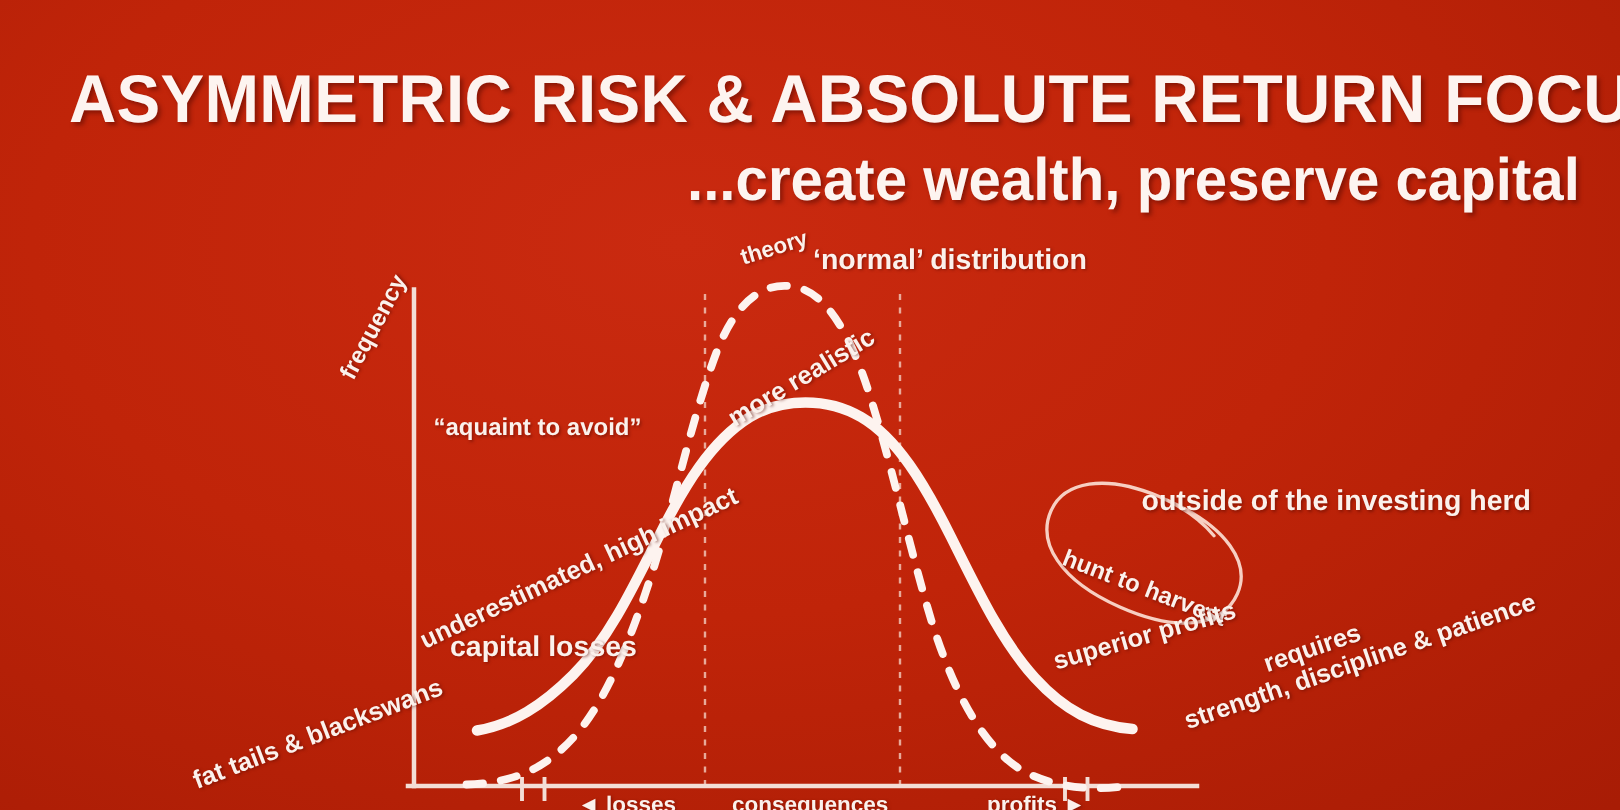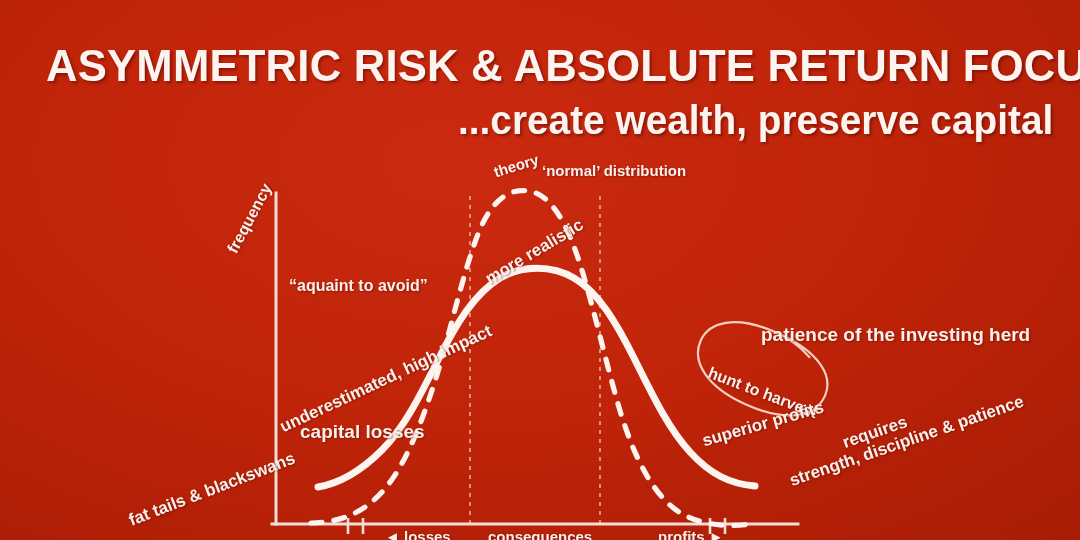--- a/index.html
+++ b/index.html
@@ -51,21 +51,21 @@
   .lbl {
     position: absolute;
     color: #fbf1ec;
     font-weight: bold;
     white-space: nowrap;
     text-shadow: 1px 1px 2px rgba(90,10,0,0.5);
     line-height: 1.12;
   }
   .lbl-frequency   { left: 224px; top: 248px; font-size: 16px; transform: rotate(-62deg); transform-origin: left top; }
   .lbl-theory      { left: 492px; top: 165px; font-size: 15px; transform: rotate(-17deg); transform-origin: left top; }
-  .lbl-normal      { left: 542px; top: 163px; font-size: 15px; }
+  .lbl-normal      { left: 542px; top: 163px; font-size: 19px; }
   .lbl-aquaint     { left: 289px; top: 277px; font-size: 16px; }
   .lbl-morereal    { left: 482px; top: 272px; font-size: 17px; transform: rotate(-31deg); transform-origin: left top; }
   .lbl-underest    { left: 277px; top: 419px; font-size: 17px; transform: rotate(-25deg); transform-origin: left top; }
   .lbl-capital     { left: 300px; top: 421px; font-size: 19px; }
   .lbl-fattails    { left: 126px; top: 512px; font-size: 17px; transform: rotate(-21deg); transform-origin: left top; }
   .lbl-generally   { left: 806px; top: 297px; font-size: 19px; text-align: center; }
   .lbl-outside     { left: 761px; top: 324px; font-size: 19px; }
   .lbl-hunt        { left: 712px; top: 364px; font-size: 16px; transform: rotate(21deg); transform-origin: left top; }
   .lbl-superior    { left: 700px; top: 432px; font-size: 17px; transform: rotate(-16deg); transform-origin: left top; }
   .lbl-requires    { left: 840px; top: 434px; font-size: 17px; transform: rotate(-19deg); transform-origin: left top; }
@@ -128,21 +128,21 @@
   </svg>
 
   <div class="lbl lbl-frequency">frequency</div>
   <div class="lbl lbl-theory">theory</div>
   <div class="lbl lbl-normal">‘normal’ distribution</div>
   <div class="lbl lbl-aquaint">“aquaint to avoid”</div>
   <div class="lbl lbl-morereal">more realistic</div>
   <div class="lbl lbl-underest">underestimated, high impact</div>
   <div class="lbl lbl-capital">capital losses</div>
   <div class="lbl lbl-fattails">fat tails &amp; blackswans</div>
-  <div class="lbl lbl-outside">patience of the investing herd</div>
+  <div class="lbl lbl-outside">outside of the investing herd</div>
   <div class="lbl lbl-hunt">hunt to harvest</div>
   <div class="lbl lbl-superior">superior profits</div>
   <div class="lbl lbl-requires">requires</div>
   <div class="lbl lbl-strength">strength, discipline &amp; patience</div>
 
   <div class="lbl lbl-axis-losses">◄ losses</div>
   <div class="lbl lbl-axis-conseq">consequences</div>
   <div class="lbl lbl-axis-profit">profits ►</div>
 
 </div>

